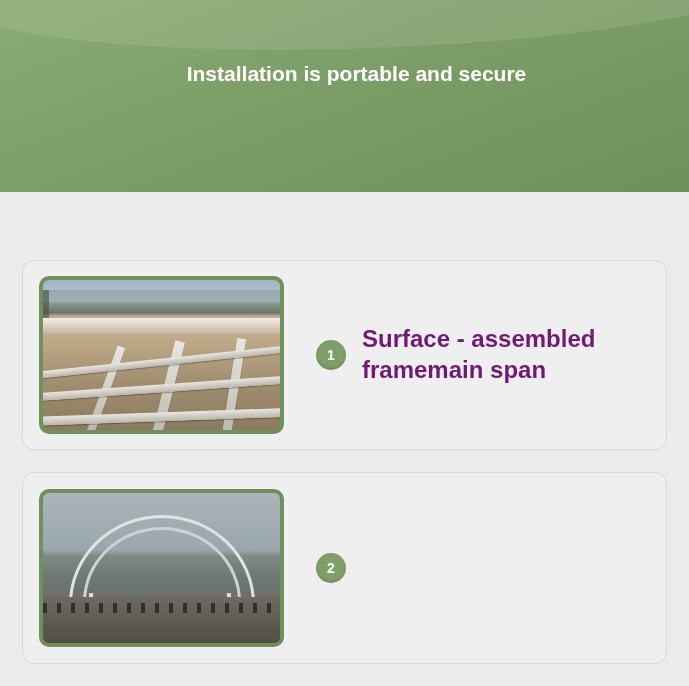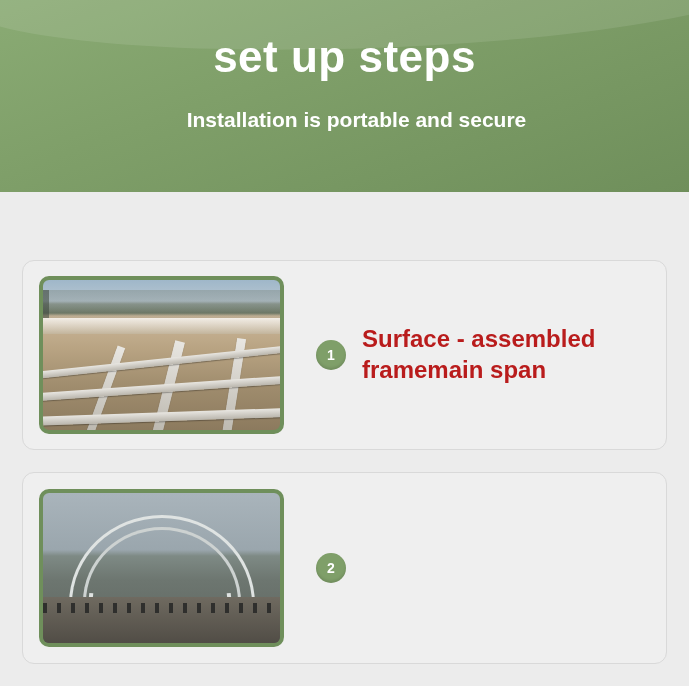--- a/index.html
+++ b/index.html
@@ -152,34 +152,33 @@
     color: #ffffff;
     font-size: 14px;
     font-weight: bold;
     display: flex;
     align-items: center;
     justify-content: center;
     margin: 0 16px 0 32px;
     box-shadow: inset 0 -2px 3px rgba(0,0,0,0.12);
   }
   .step-text {
-    color: #b91c1c;
+    color: #701a75;
     font-size: 24px;
     font-weight: bold;
     line-height: 1.28;
     max-width: 300px;
   }
 </style>
 </head>
 <body>
 
 <div class="page">
 
   <div class="header">
-    <div class="header-title">set up steps</div>
     <div class="header-subtitle">Installation is portable and secure</div>
   </div>
 
   <div class="steps">
 
     <div class="step-card card-1">
       <div class="photo photo-1">
         <div class="sky-struct"></div>
         <div class="roofline"></div>
         <div class="beam b4"></div>

